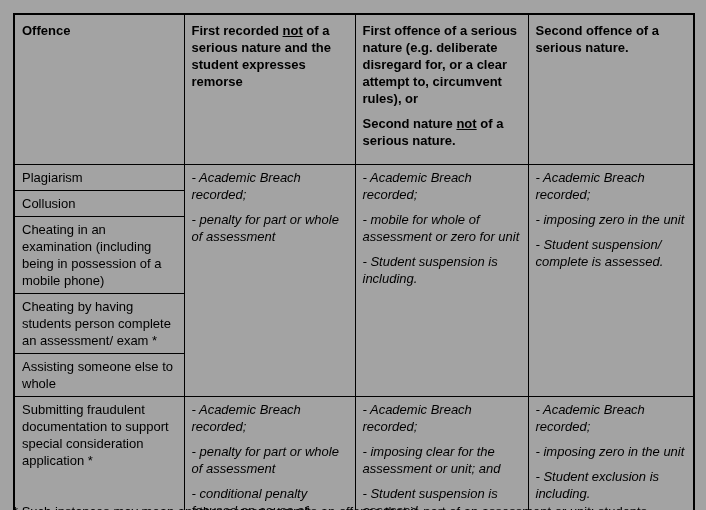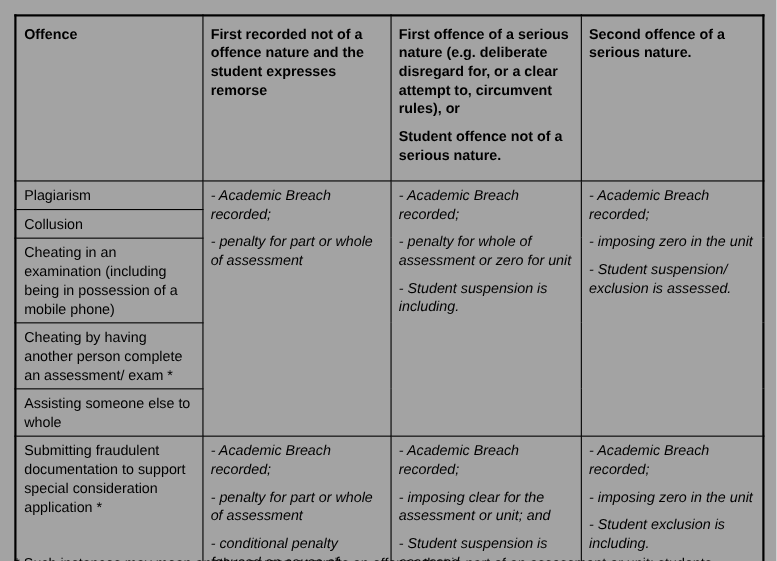--- a/index.html
+++ b/index.html
@@ -50,20 +50,21 @@
     font-style: italic;
   }
   tr.r-header  { height: 150px; }
   tr.r-plag    { height: 26px; padding-left: 16px; }
   tr.r-coll    { height: 22px; }
   tr.r-exam    { height: 72px; }
   tr.r-having  { height: 53px; }
   tr.r-assist  { height: 37px; }
   tr.r-fraud   { height: 126px; }
   .u {
+    text-decoration: underline;
   }
   .footnote {
     position: absolute;
     left: 13px;
     top: 503px;
     width: 690px;
     font-size: 13px;
     line-height: 17px;
     white-space: nowrap;
     color: #000000;
@@ -80,56 +81,56 @@
       <col style="width:171px">
       <col style="width:173px">
       <col style="width:166px">
     </colgroup>
     <tbody>
       <tr class="r-header">
         <th>
           <p>Offence</p>
         </th>
         <th>
-          <p><span>First recorded </span><span class="u">not</span><span> of a offence nature and the student expresses remorse</span></p>
+          <p><span>First recorded </span><span class="u">not</span><span> of a serious nature and the student expresses remorse</span></p>
         </th>
         <th>
           <p>First offence of a serious nature (e.g. deliberate disregard for, or a clear attempt to, circumvent rules), or</p>
-          <p><span>Student offence </span><span class="u">not</span><span> of a serious nature.</span></p>
+          <p><span>Second nature </span><span class="u">not</span><span> of a serious nature.</span></p>
         </th>
         <th>
           <p>Second offence of a serious nature.</p>
         </th>
       </tr>
 
       <tr class="r-plag">
         <td>Plagiarism</td>
         <td class="penalty" rowspan="5">
           <p>- Academic Breach recorded;</p>
           <p>- penalty for part or whole of assessment</p>
         </td>
         <td class="penalty" rowspan="5">
           <p>- Academic Breach recorded;</p>
-          <p>- penalty for whole of assessment or zero for unit</p>
+          <p>- mobile for whole of assessment or zero for unit</p>
           <p>- Student suspension is including.</p>
         </td>
         <td class="penalty" rowspan="5">
           <p>- Academic Breach recorded;</p>
           <p>- imposing zero in the unit</p>
-          <p>- Student suspension/ exclusion is assessed.</p>
+          <p>- Student suspension/ complete is assessed.</p>
         </td>
       </tr>
       <tr class="r-coll">
         <td>Collusion</td>
       </tr>
       <tr class="r-exam">
         <td>Cheating in an examination (including being in possession of a mobile phone)</td>
       </tr>
       <tr class="r-having">
-        <td>Cheating by having another person complete an assessment/ exam *</td>
+        <td>Cheating by having students person complete an assessment/ exam *</td>
       </tr>
       <tr class="r-assist">
         <td>Assisting someone else to whole</td>
       </tr>
 
       <tr class="r-fraud">
         <td>Submitting fraudulent documentation to support special consideration application *</td>
         <td class="penalty">
           <p>- Academic Breach recorded;</p>
           <p>- penalty for part or whole of assessment</p>

